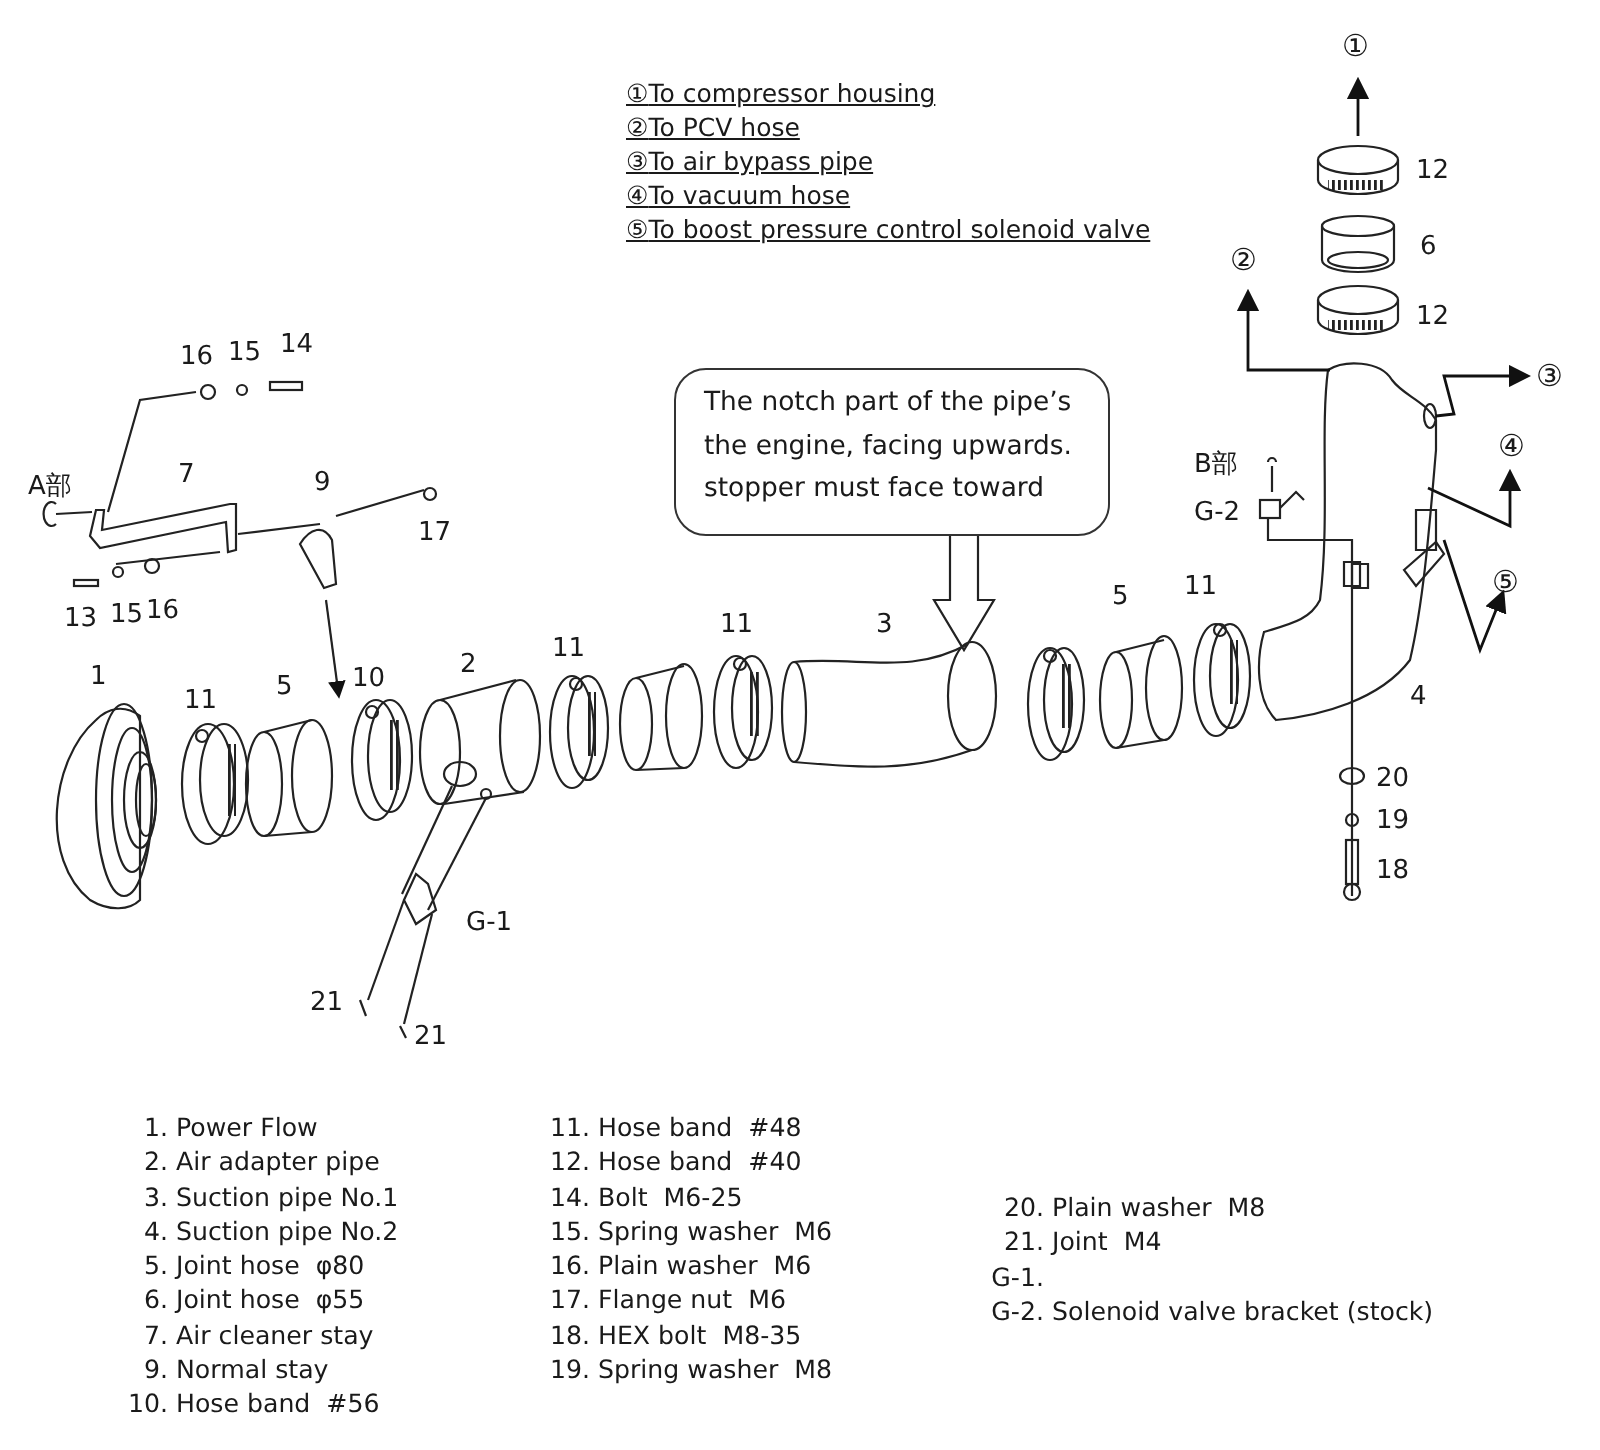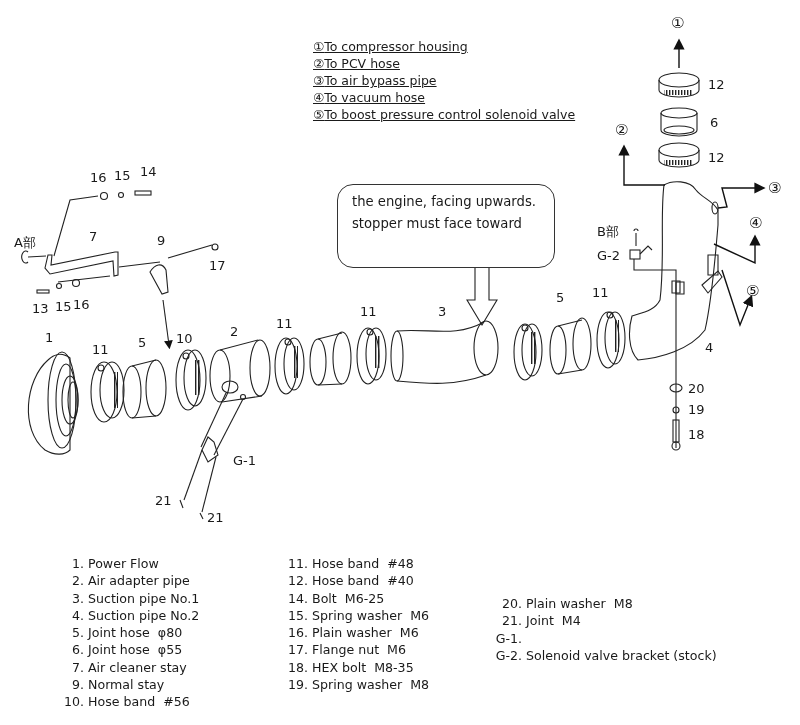--- a/index.html
+++ b/index.html
@@ -10,21 +10,21 @@
   .legend { position:absolute; left:313px; top:38px; font-size:12.5px; line-height:17px;text-decoration:underline; }
   .legend div { white-space:nowrap; }
   .note { position:absolute; left:337px; top:184px; width:218px; height:84px;
           border:1.3px solid #333; border-radius:16px; background:#fff;
           font-size:13.2px; line-height:21.5px; padding:6px 0 0 14px; box-sizing:border-box; }
   .note div { white-space:nowrap; }
   .parts { position:absolute; top:555px; font-size:12.6px; line-height:17.3px; }
   .parts .row { display:flex; white-space:nowrap; }
   .parts .num { text-align:right; padding-right:4px; }
   #col1 { left:44px; } #col1 .num { width:40px; }
-  #col2 { left:268px; } #col2 .num { width:40px; }
+  #col2 { left:255px; } #col2 .num { width:40px; }
   #col3 { left:488px;margin-top:40px; } #col3 .num { width:34px; }
 </style>
 </head>
 <body>
 
 <svg id="diagram" width="800" height="545" viewBox="0 0 800 545">
   <defs>
     <marker id="ah" markerWidth="8" markerHeight="8" refX="4" refY="4" orient="auto">
       <path d="M0,0 L8,4 L0,8 z" fill="#111"></path>
     </marker>
@@ -241,20 +241,21 @@
 
 <div class="legend">
   <div><span>①</span><span>To compressor housing</span></div>
   <div><span>②</span><span>To PCV hose</span></div>
   <div><span>③</span><span>To air bypass pipe</span></div>
   <div><span>④</span><span>To vacuum hose</span></div>
   <div><span>⑤</span><span>To boost pressure control solenoid valve</span></div>
 </div>
 
 <div class="note">
+  <div>The notch part of the pipe’s</div>
   <div>the engine, facing upwards.</div>
   <div>stopper must face toward</div>
 </div>
 
 <div class="parts" id="col1">
   <div class="row">
       <span class="num">1.</span>
       <span>Power Flow</span>
     </div>
   <div class="row">

